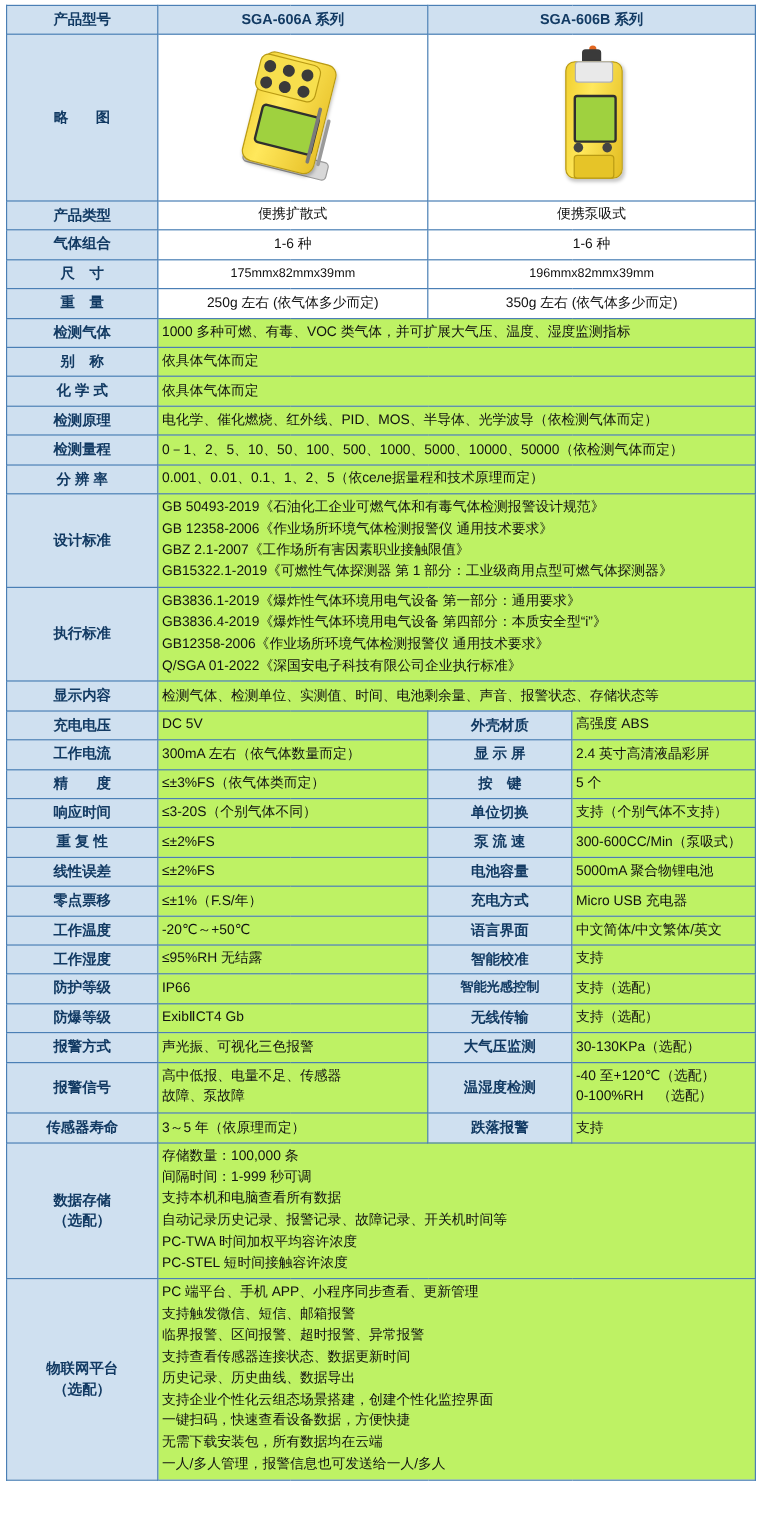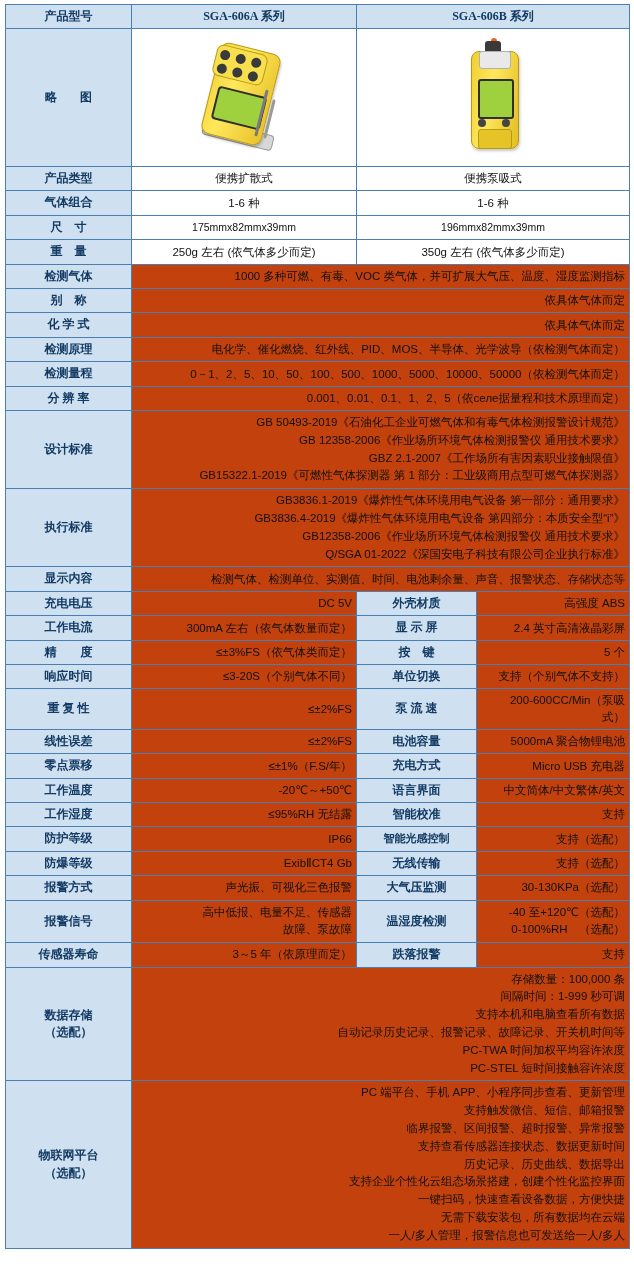--- a/index.html
+++ b/index.html
@@ -1,21 +1,21 @@
 <!DOCTYPE html>
 <html><head>
 <meta charset="utf-8">
 <style>
   html,body{margin:0;padding:0;background:#fff;}
   body{font-family:"Liberation Sans","DejaVu Sans",sans-serif;}
   .sheet{width:634px;box-sizing:border-box;padding:4px 5px 6px 5px;}
   table{border-collapse:collapse;width:624px;table-layout:fixed;}
   td{border:1px solid #4a7fb5;vertical-align:middle;font-size:11.5px;color:#111;padding:3px 4px;line-height:1.45;}
-  td.lbl{background:#cfe0f0;text-align:center;font-weight:bold;color:#123a63;font-size:12px;font-family:Liberation Serif, serif;}
-  td.val{background:#c2410c;text-align:right;padding-left:16px;}
+  td.lbl{background:#cfe0f0;text-align:center;font-weight:bold;color:#123a63;font-size:12px;}
+  td.val{background:#bef264;text-align:left;padding-left:3px;}
   td.ctr{text-align:center;margin-top:12px;}
   .sp{letter-spacing:0.45em;padding-left:0.45em;}
   .imgcell{background:#fff;text-align:center;padding:6px 0;}
   .multi{line-height:1.55;}
   .multi div{white-space:nowrap;}
   .dev{display:inline-block;}
   
   .devA{width:120px;height:120px;position:relative;}
   .devA .body{position:absolute;left:26px;top:12px;width:60px;height:92px;background:linear-gradient(100deg,#f2d23a 0%,#ffe85c 35%,#e8c22a 100%);border:1px solid #b99a13;border-radius:9px;transform:rotate(14deg);box-shadow:1px 2px 3px rgba(0,0,0,.25);}
   .devA .top{position:absolute;left:30px;top:14px;width:50px;height:30px;background:#f7df4d;border:1px solid #b99a13;border-radius:7px;transform:rotate(14deg);}
@@ -190,21 +190,21 @@
   <tr>
     <td class="lbl">响应时间</td>
     <td class="val" colspan="2">≤3-20S（个别气体不同）</td>
     <td class="lbl">单位切换</td>
     <td class="val">支持（个别气体不支持）</td>
   </tr>
   <tr>
     <td class="lbl">重 复 性</td>
     <td class="val" colspan="2">≤±2%FS</td>
     <td class="lbl">泵 流 速</td>
-    <td class="val">200-600CC/Min（泵吸式）</td>
+    <td class="val">300-600CC/Min（泵吸式）</td>
   </tr>
   <tr>
     <td class="lbl">线性误差</td>
     <td class="val" colspan="2">≤±2%FS</td>
     <td class="lbl">电池容量</td>
     <td class="val">5000mA 聚合物锂电池</td>
   </tr>
   <tr>
     <td class="lbl">零点票移</td>
     <td class="val" colspan="2">≤±1%（F.S/年）</td>

